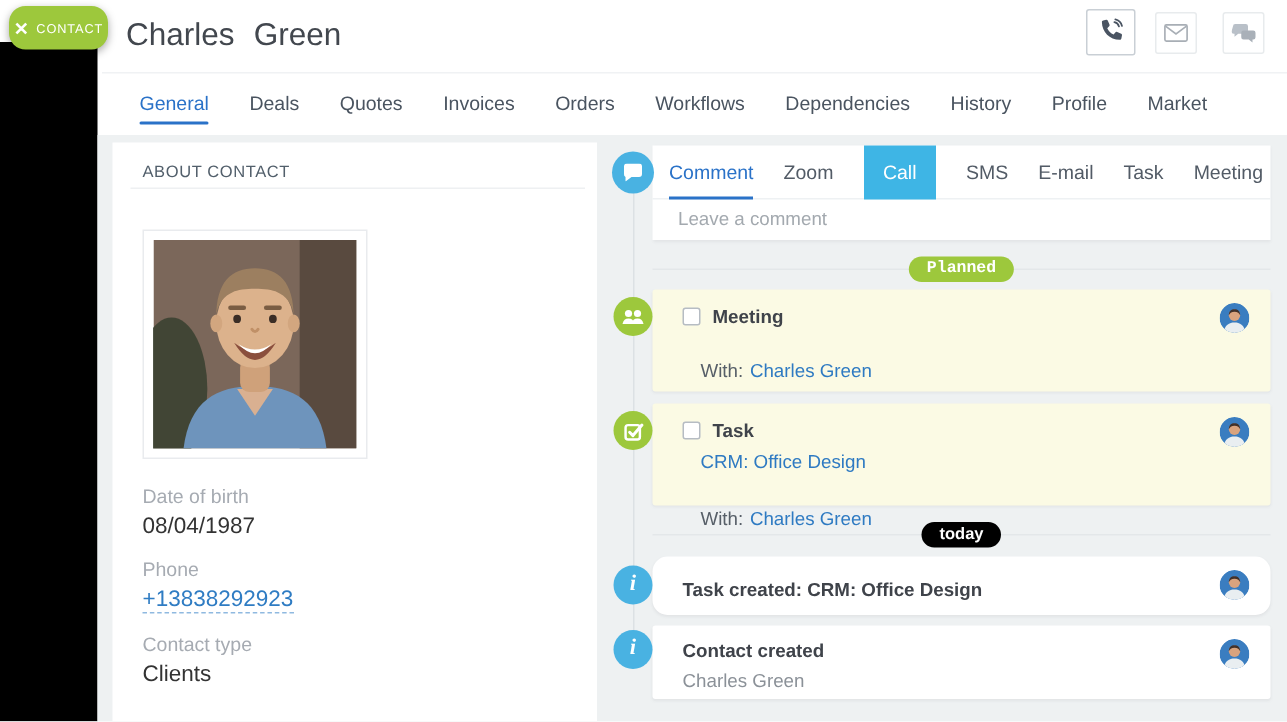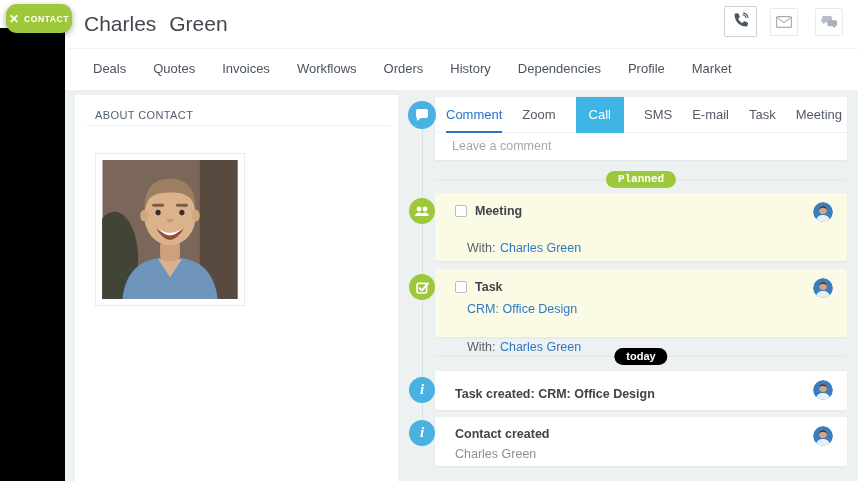--- a/index.html
+++ b/index.html
@@ -7,21 +7,21 @@
   .page { position:relative; width:858px; height:481px; background:#fff; overflow:hidden; }
 
   
   .black-strip { position:absolute; left:0; top:28px; width:65px; height:453px; background:#000; }
 
   
   .contact-badge { position:absolute; left:6px; top:4px; width:66px; height:29px; background:#9dc83c;
     border-radius:11px; display:flex; align-items:center; justify-content:center; gap:5px;
     box-shadow:0 2px 6px rgba(0,0,0,.35); z-index:5; cursor:pointer; }
   .contact-badge .x { color:#fff; font-size:12px; font-weight:bold; line-height:1; }
-  .contact-badge .lbl { color:#fff; font-size:8.5px; font-weight:bold; letter-spacing:.6px; }
+  .contact-badge .lbl { color:#fff; font-size:8.5px; font-weight:normal; letter-spacing:.6px; }
 
   
   .page-title { position:absolute; left:84px; top:12px; font-size:21px; color:#42474e; word-spacing:7px; }
   .hdr-btn { position:absolute; background:#fff; border-radius:2px; display:flex; align-items:center; justify-content:center; cursor:pointer; }
   .hdr-btn.phone { left:724px; top:6px; width:33px; height:31px; border:1px solid #c9cfd5; }
   .hdr-btn.mail  { left:770px; top:8px; width:28px; height:28px; border:1px solid #e8ebed; }
   .hdr-btn.chat  { left:815px; top:8px; width:28px; height:28px; border:1px solid #e8ebed; }
   .title-divider { position:absolute; left:68px; top:48px; right:0; height:1px; background:#f0f2f4; }
 
   
@@ -75,21 +75,21 @@
   .group-badge.green { background:#9dc83c; }
   .group-badge.blue { background:#000000; }
   .row-planned { top:171px;font-family:Liberation Mono, monospace; }
   .row-today { top:348px; }
 
   
   .tcard { position:absolute; left:435px; width:412px; background:#fff; box-shadow:0 1px 2px rgba(83,92,105,.08); border-radius:2px; }
   .tcard.yellow { background:#fbfae4; }
   .card-meeting { top:193px; height:68px; }
   .card-task { top:269px; height:68px; }
-  .card-taskcreated { top:371px; height:39px; }
+  .card-taskcreated { top:371px; height:39px;border-radius:10px; }
   .card-contactcreated { top:417px; height:49px; }
   .trow { display:flex; align-items:center; }
   .tcheck { width:12px; height:12px; background:#fff; border:1px solid #b6bcc3; border-radius:2px; margin-right:8px; cursor:pointer; flex:0 0 auto; }
   .ttitle { font-size:12.5px; font-weight:bold; color:#3f434a; }
   .tlink { font-size:12.5px; color:#2e7ac2; cursor:pointer; }
   .twith { font-size:12.5px; color:#575f68; }
   .card-pad { padding:11px 20px 0 20px; }
   .line2 { margin-top:5px; padding-left:12px; }
   .line3 { margin-top:20px; padding-left:12px; }
   .tavatar { position:absolute; right:14px; top:9px; width:20px; height:20px; border-radius:50%; overflow:hidden; }
@@ -125,27 +125,28 @@
   <div class="hdr-btn chat">
     <svg width="17" height="14" viewBox="0 0 17 14">
       <path d="M1,2.5 a1.5,1.5 0 0 1 1.5,-1.5 h7 a1.5,1.5 0 0 1 1.5,1.5 v3.5 a1.5,1.5 0 0 1 -1.5,1.5 h-5 l-2.5,2 v-2 h-0.5 a1.5,1.5 0 0 1 -1.5,-1.5 z" fill="#b9c0c8"></path>
       <path d="M6.5,6.8 a1.5,1.5 0 0 1 1.5,-1.5 h6.5 a1.5,1.5 0 0 1 1.5,1.5 v3 a1.5,1.5 0 0 1 -1.5,1.5 h-0.5 v2 l-2.5,-2 h-3.5 a1.5,1.5 0 0 1 -1.5,-1.5 z" fill="#a9b0b8"></path>
     </svg>
   </div>
 
   <div class="title-divider"></div>
 
   <div class="nav-tabs">
+    <span class="nav-tab active">General</span>
     <span class="nav-tab">Deals</span>
     <span class="nav-tab">Quotes</span>
     <span class="nav-tab">Invoices</span>
+    <span class="nav-tab">Orders</span>
     <span class="nav-tab">Workflows</span>
-    <span class="nav-tab">Orders</span>
+    <span class="nav-tab">Dependencies</span>
     <span class="nav-tab">History</span>
-    <span class="nav-tab">Dependencies</span>
     <span class="nav-tab">Profile</span>
     <span class="nav-tab">Market</span>
   </div>
 
   <div class="content-bg"></div>
 
   <div class="left-card">
     <div class="about-title">ABOUT CONTACT</div>
     <div class="about-divider"></div>
     <div class="photo-frame">
@@ -162,20 +163,34 @@
         <path d="M42,52 C42,28 52,19 68,19 C84,19 94,28 94,52 C94,43 88,37 83,35 C77,32 59,32 53,35 C48,37 42,43 42,52 Z" fill="#9c7f60"></path>
         <rect x="50" y="44" width="12" height="3" rx="1.5" fill="#7a5d43"></rect>
         <rect x="74" y="44" width="12" height="3" rx="1.5" fill="#7a5d43"></rect>
         <ellipse cx="56" cy="53" rx="2.6" ry="2.8" fill="#3a2d26"></ellipse>
         <ellipse cx="80" cy="53" rx="2.6" ry="2.8" fill="#3a2d26"></ellipse>
         <path d="M66,60 q2,3 4,0" stroke="#c09067" stroke-width="2" fill="none" stroke-linecap="round"></path>
         <path d="M54,69 Q68,80 82,69 Q68,92 54,69 Z" fill="#8a4f3d"></path>
         <path d="M57,70 Q68,77 79,70 Q68,82 57,70 Z" fill="#ffffff"></path>
       </svg>
     </div>
+    <div class="fields">
+      <div class="field">
+        <div class="flabel">Date of birth</div>
+        <div class="fvalue">08/04/1987</div>
+      </div>
+      <div class="field">
+        <div class="flabel">Phone</div>
+        <span class="flink">+13838292923</span>
+      </div>
+      <div class="field">
+        <div class="flabel">Contact type</div>
+        <div class="fvalue">Clients</div>
+      </div>
+    </div>
   </div>
 
   <div class="tl-line"></div>
   <div class="tl-stub" style="top:115px"></div>
   <div class="tl-stub" style="top:211px"></div>
   <div class="tl-stub" style="top:287px"></div>
   <div class="tl-stub" style="top:390px"></div>
   <div class="tl-stub" style="top:433px"></div>
 
   <div class="tl-icon blue tl-comment">

